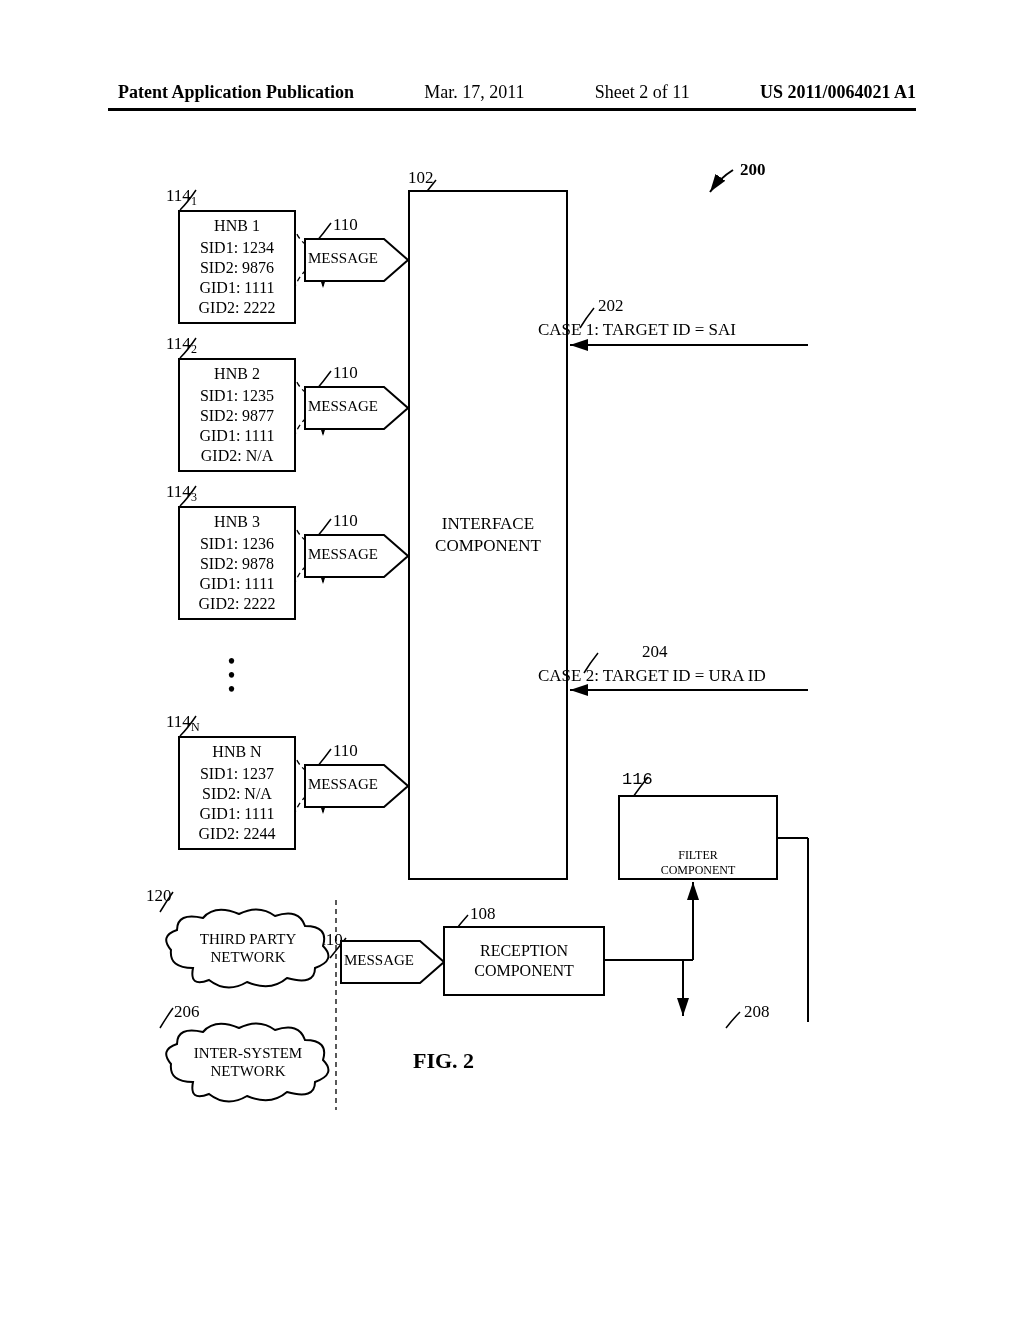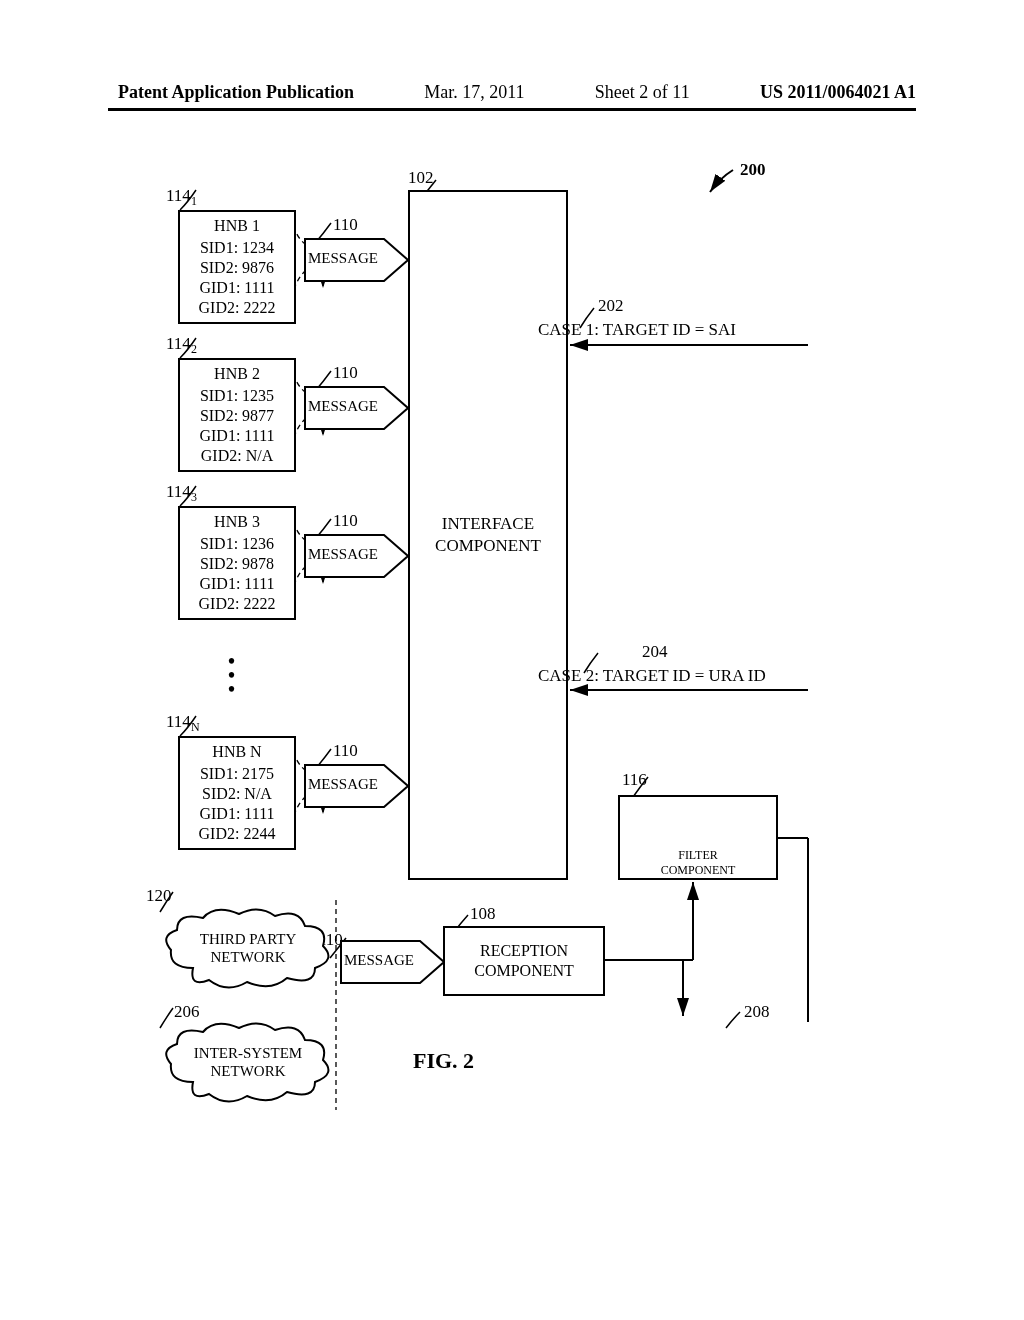--- a/index.html
+++ b/index.html
@@ -328,21 +328,21 @@
 
     <div class="dots">
       <span class="dot">•</span>
         <span class="dot">•</span>
         <span class="dot">•</span>
     </div>
 
     <div class="hnb" style="top:576px;">
       <div class="title">HNB N</div>
       <div class="kv">
-        <div>SID1: <span>2175</span></div>
+        <div>SID1: <span>1237</span></div>
         <div>SID2: <span>N/A</span></div>
         <div>GID1: <span>1111</span></div>
         <div>GID2: <span>2244</span></div>
       </div>
     </div>
     <div class="label" style="left:58px; top:552px;"><span>114</span><span class="sub">N</span></div>
 
     <div class="msg" style="top:78px;">
       <svg width="105" height="44" viewBox="0 0 105 44">
           <path d="M1,1 H80 L104,22 L80,43 H1 Z" fill="#fff" stroke="#000" stroke-width="2"></path>
@@ -386,21 +386,21 @@
     <div class="label" style="left:430px; top:160px;">CASE 1: TARGET ID = SAI</div>
     <div class="label" style="left:490px; top:136px;">202</div>
 
     <div class="label" style="left:430px; top:506px;">CASE 2: TARGET ID = URA ID</div>
     <div class="label" style="left:494px; top:482px;margin-left:40px;">204</div>
 
     <div class="box filterc">
       <div style="white-space:pre-line;">FILTER
 COMPONENT</div>
     </div>
-    <div class="label" style="left:514px; top:610px;">116</div>
+    <div class="label" style="left:514px; top:610px;font-family:Liberation Mono, monospace;">116</div>
 
     <div class="box reception">
       <div style="white-space:pre-line;">RECEPTION
 COMPONENT</div>
     </div>
     <div class="label" style="left:362px; top:744px;">108</div>
 
     <div class="cloud" style="top:748px;">
       <svg width="170" height="82" viewBox="0 0 170 82">
         <path d="M30,60 Q6,60 8,42 Q-4,28 14,22 Q14,4 40,10 Q52,-4 76,6 Q96,-4 112,8 Q136,0 142,18 Q166,18 160,38 Q174,52 152,60 Q152,78 124,70 Q108,84 84,74 Q64,86 46,72 Q26,80 30,60 Z" fill="#fff" stroke="#000" stroke-width="2"></path>

